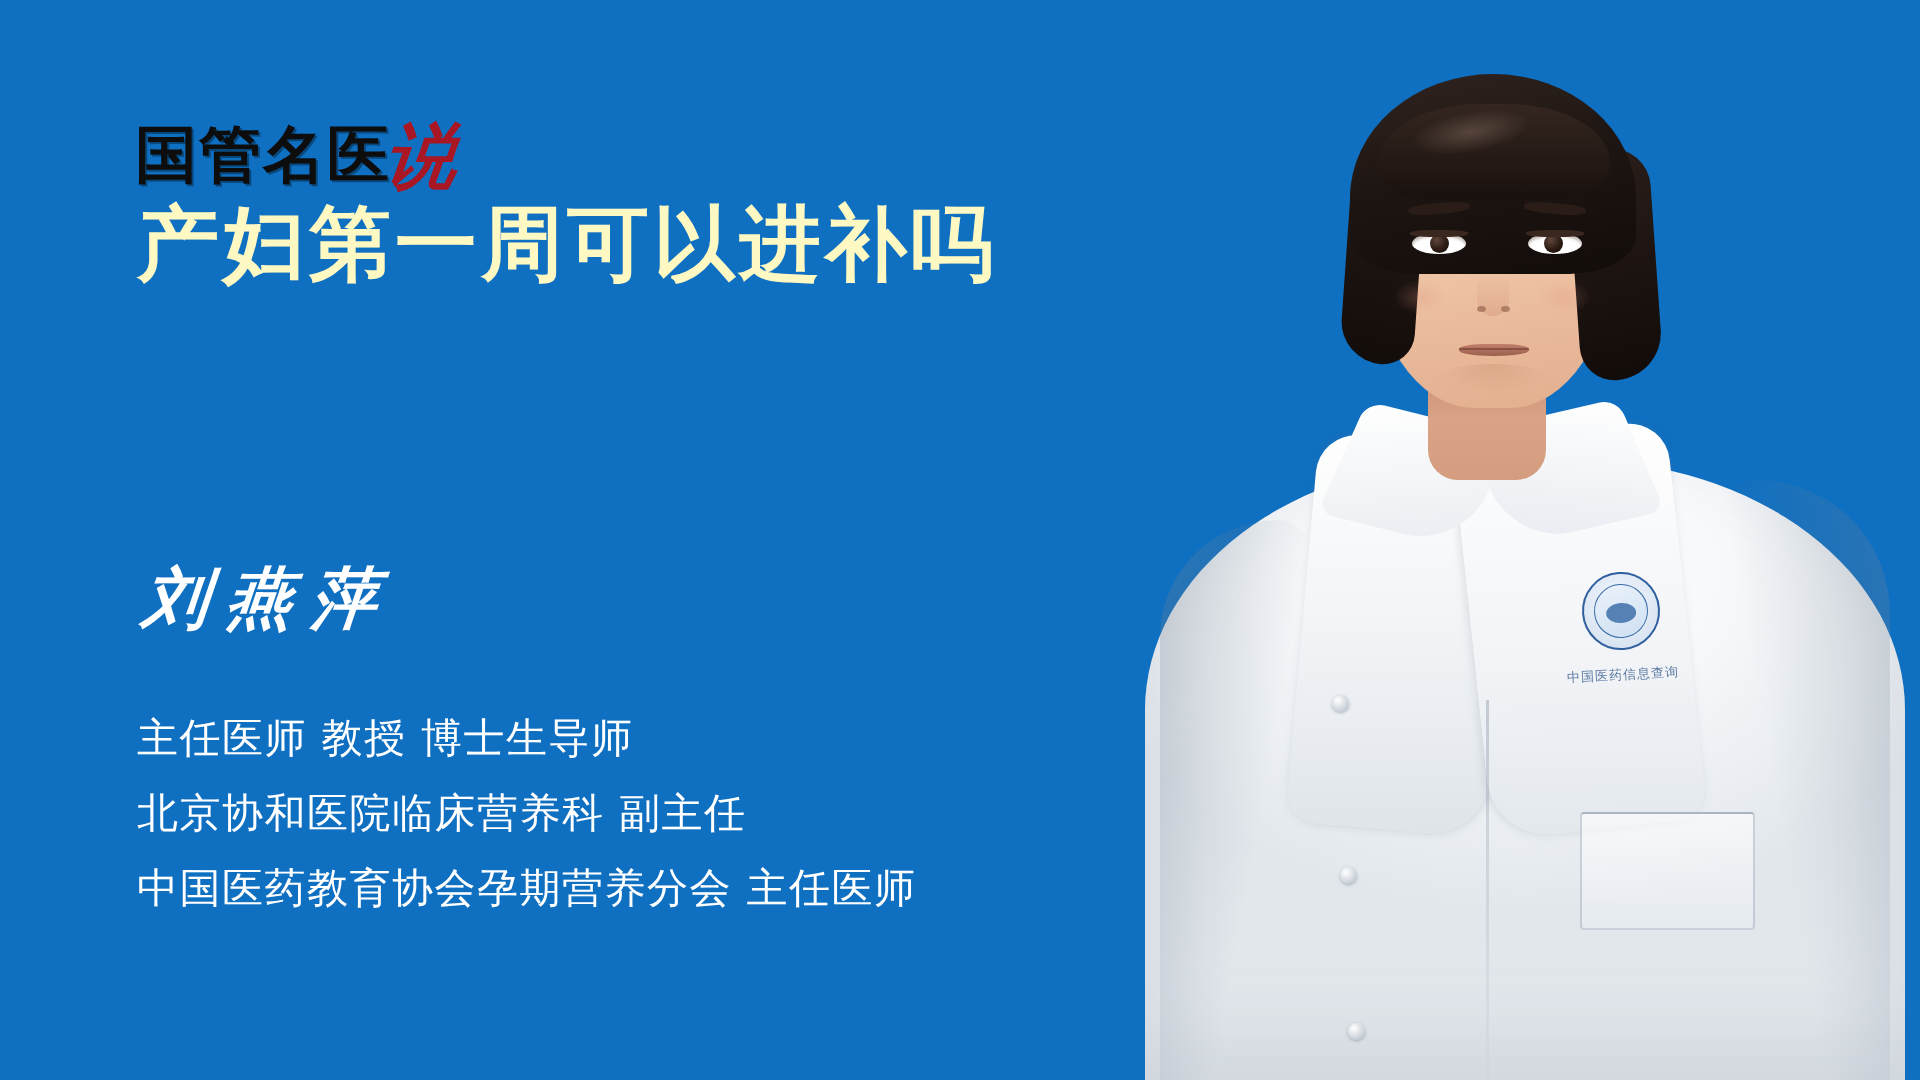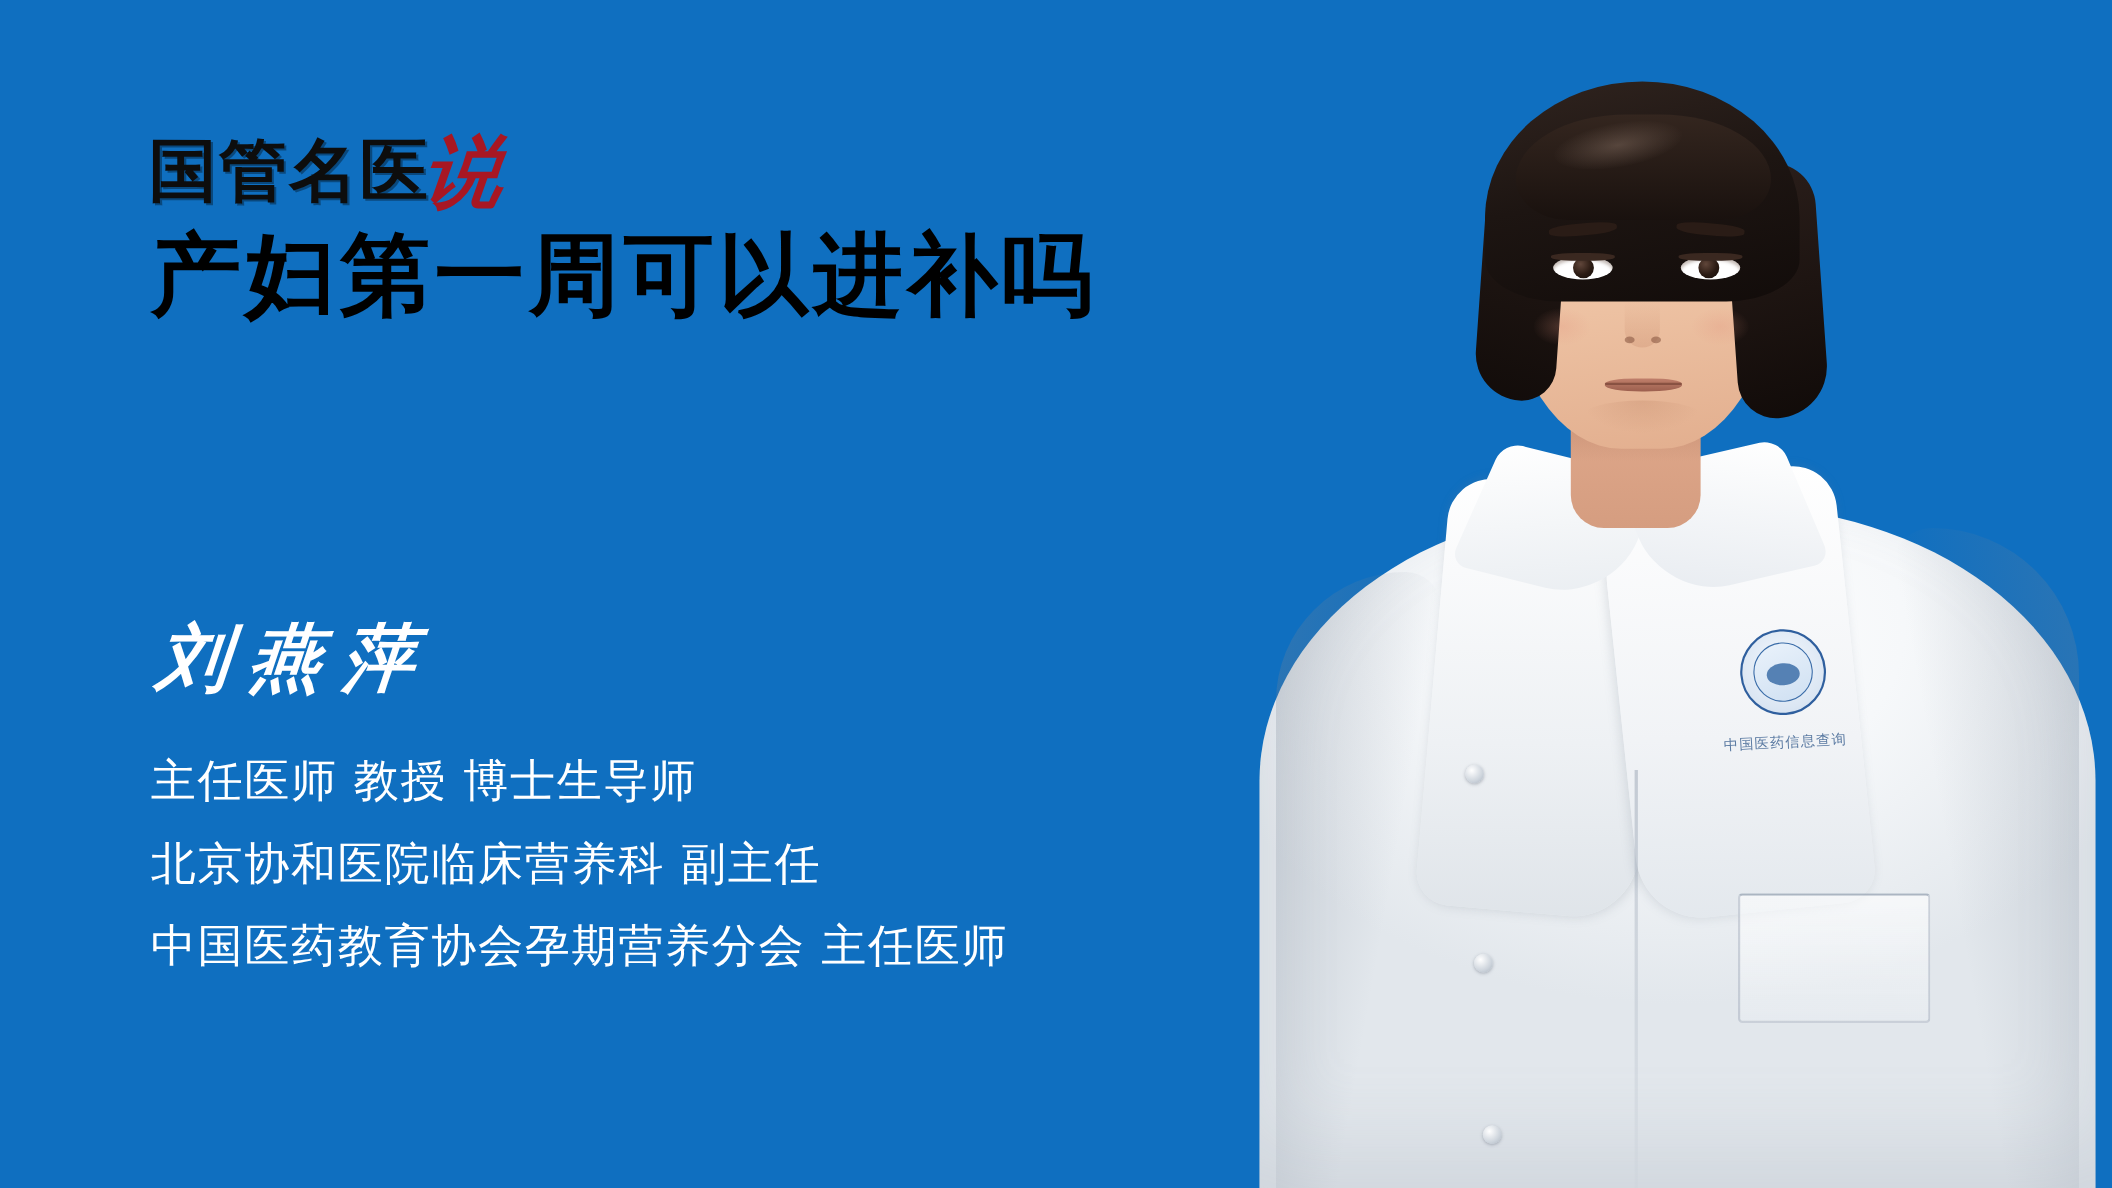--- a/index.html
+++ b/index.html
@@ -50,24 +50,24 @@
     margin-left:-6px;
     position:relative;
     top:6px;
     transform:skewX(-6deg);
   }
 
   
   .headline {
     position:absolute;
     left:2px; top:205px;
-    font-family:Liberation Sans, sans-serif;
+    font-family:Liberation Mono, monospace;
     font-size:82px;
     font-weight:700;
-    color:#000000;
+    color:#fef9c3;
     letter-spacing:4px;
     line-height:1.12;
     white-space:nowrap;
   }
 
   
   .doctor-name {
     position:absolute;
     left:8px; top:565px;
     font-family:"DejaVu Serif","Liberation Serif", serif;
@@ -76,21 +76,21 @@
     font-style:italic;
     color:#ffffff;
     letter-spacing:18px;
     line-height:1;
     transform:skewX(-5deg);
   }
 
   
   .credentials {
     position:absolute;
-    left:2px; top:690px;
+    left:2px; top:718px;
     display:flex;
     flex-direction:column;
     gap:34px;
     justify-content:space-between;
   }
   .cred-line {
     font-family:"DejaVu Sans","Liberation Sans", sans-serif;
     font-size:41px;
     font-weight:400;
     color:#ffffff;

